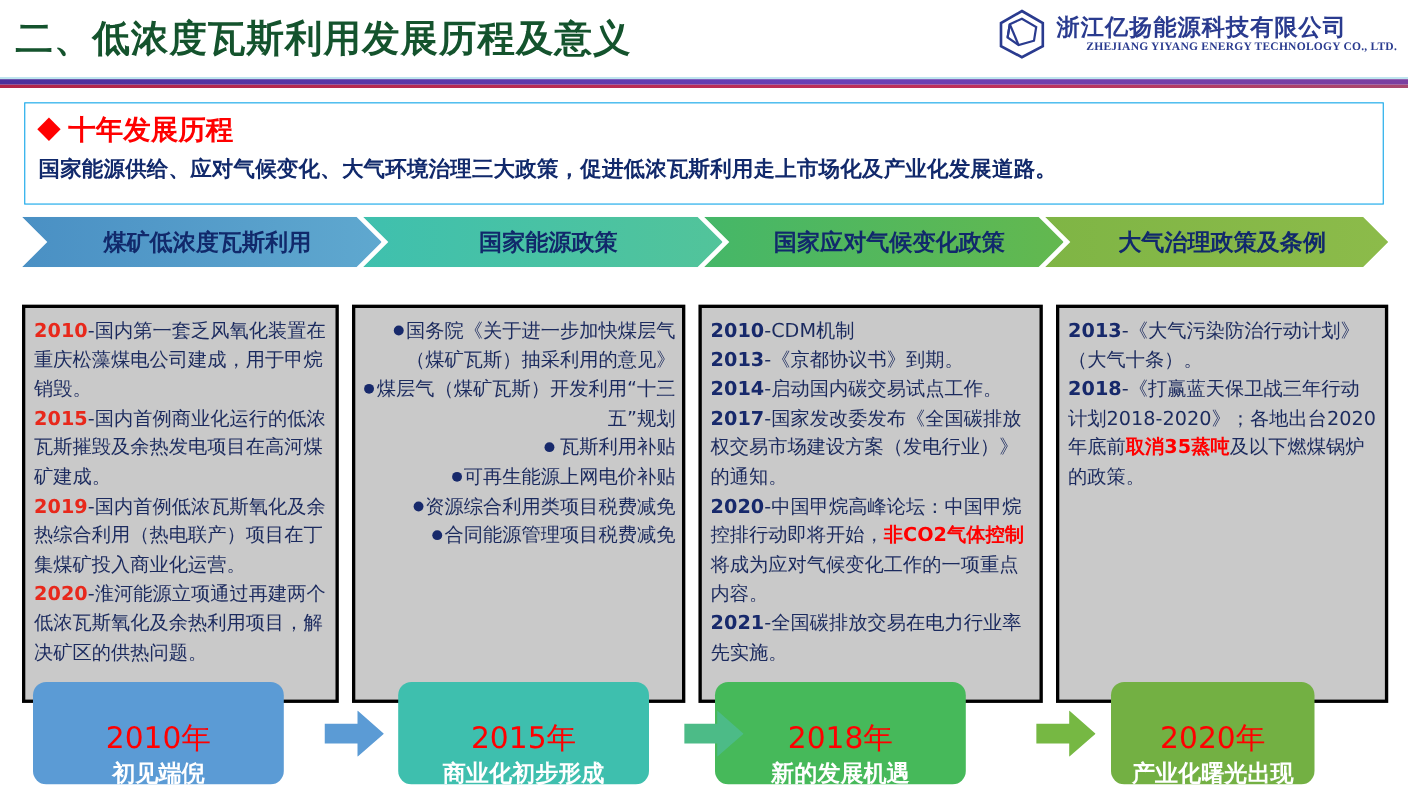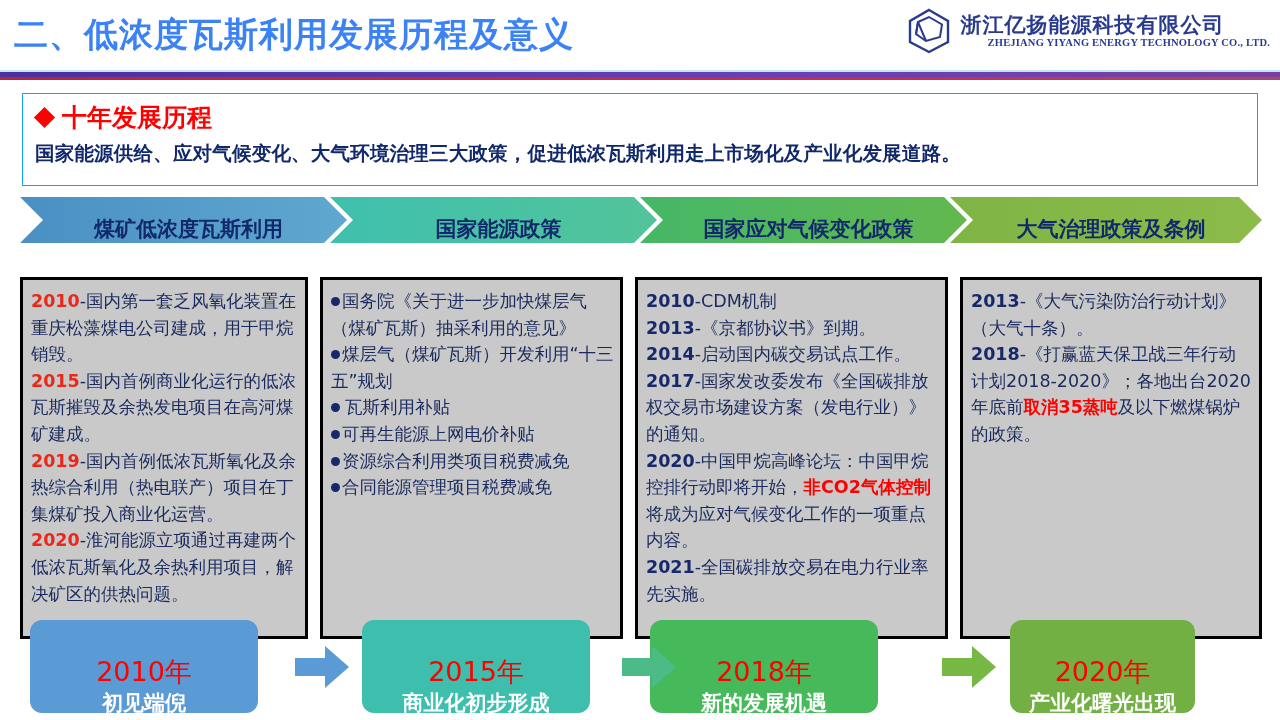--- a/index.html
+++ b/index.html
@@ -8,21 +8,21 @@
     background: #ffffff;
     font-family: "Liberation Sans", "DejaVu Sans", sans-serif;
     overflow: hidden;
   }
   .slide { position: relative; width: 1280px; height: 720px; background:#fff; }
 
   
   .header { position: absolute; left:0; top:0; width:1280px; height:70px; }
   .slide-title {
     position:absolute; left:14px; top:12px;
-    font-size:34px; font-weight:bold; color:#3b82f6;
+    font-size:34px; font-weight:bold; color:#14532d;
     letter-spacing:1px; white-space:nowrap;
     font-family:"DejaVu Sans","Liberation Sans",sans-serif;
   }
   .logo-block { position:absolute; right:10px; top:8px; display:flex; align-items:center; gap:10px; }
   .logo-mark { width:44px; height:46px; flex:none; }
   .logo-text { display:flex; flex-direction:column; justify-content:center; }
   .logo-cn { font-size:21px; font-weight:bold; color:#2a3b8f; letter-spacing:1px;
              font-family:"DejaVu Sans","Liberation Sans",sans-serif; line-height:1.15; }
   .logo-en { font-size:10.5px; font-weight:bold; color:#2a3b8f; letter-spacing:0.2px;
              font-family:"Liberation Serif","DejaVu Serif",serif; line-height:1.2;margin-left:27px; }
@@ -47,21 +47,21 @@
   .intro-sub {
     margin:6px 0 0 12px; color:#11296B; font-weight:bold; font-size:19.5px;
     white-space:nowrap; letter-spacing:0.2px;
     font-family:"DejaVu Sans","Liberation Sans",sans-serif;
   }
 
   
   .chevrons { position:absolute; left:20px; top:197px; width:1242px; height:46px; }
   .chev {
     position:absolute; top:0; height:46px;
-    display:flex; align-items:flex-end; justify-content:center;
+    display:flex; align-items:center; justify-content:center;
     color:#11296B; font-weight:bold; font-size:21px;
     font-family:"DejaVu Sans","Liberation Sans",sans-serif;
     clip-path: polygon(0 0, calc(100% - 23px) 0, 100% 50%, calc(100% - 23px) 100%, 0 100%, 23px 50%);
   }
   .chev span { padding-left:10px; }
 
   
   .content-row { position:absolute; left:20px; top:252px; width:1242px; height:362px; }
   .cbox {
     position:absolute; top:0; height:362px;
@@ -142,21 +142,21 @@
       </div>
     </div>
 
   <div class="content-row" id="content-row">
       <div class="cbox" style="left: 0px; width: 288px;">
         <div class="cline"><span class="yr-red">2010</span><span>-国内第一套乏风氧化装置在重庆松藻煤电公司建成，用于甲烷销毁。</span></div>
         <div class="cline"><span class="yr-red">2015</span><span>-国内首例商业化运行的低浓瓦斯摧毁及余热发电项目在高河煤矿建成。</span></div>
         <div class="cline"><span class="yr-red">2019</span><span>-国内首例低浓瓦斯氧化及余热综合利用（热电联产）项目在丁集煤矿投入商业化运营。</span></div>
         <div class="cline"><span class="yr-red">2020</span><span>-淮河能源立项通过再建两个低浓瓦斯氧化及余热利用项目，解决矿区的供热问题。</span></div>
       </div>
-      <div class="cbox" style="left: 300px; width: 303px;">
+      <div class="cbox" style="left: 300px; width: 303px; text-align: right;">
         <div class="cline"><span class="bullet"></span><span>国务院《关于进一步加快煤层气（煤矿瓦斯）抽采利用的意见》</span></div>
         <div class="cline"><span class="bullet"></span><span>煤层气（煤矿瓦斯）开发利用“十三五”规划</span></div>
         <div class="cline"><span class="bullet sp"></span><span>瓦斯利用补贴</span></div>
         <div class="cline"><span class="bullet"></span><span>可再生能源上网电价补贴</span></div>
         <div class="cline"><span class="bullet"></span><span>资源综合利用类项目税费减免</span></div>
         <div class="cline"><span class="bullet"></span><span>合同能源管理项目税费减免</span></div>
       </div>
       <div class="cbox" style="left: 615px; width: 313px;">
         <div class="cline"><span class="yr-navy">2010</span><span>-CDM机制</span></div>
         <div class="cline"><span class="yr-navy">2013</span><span>-《京都协议书》到期。</span></div>

